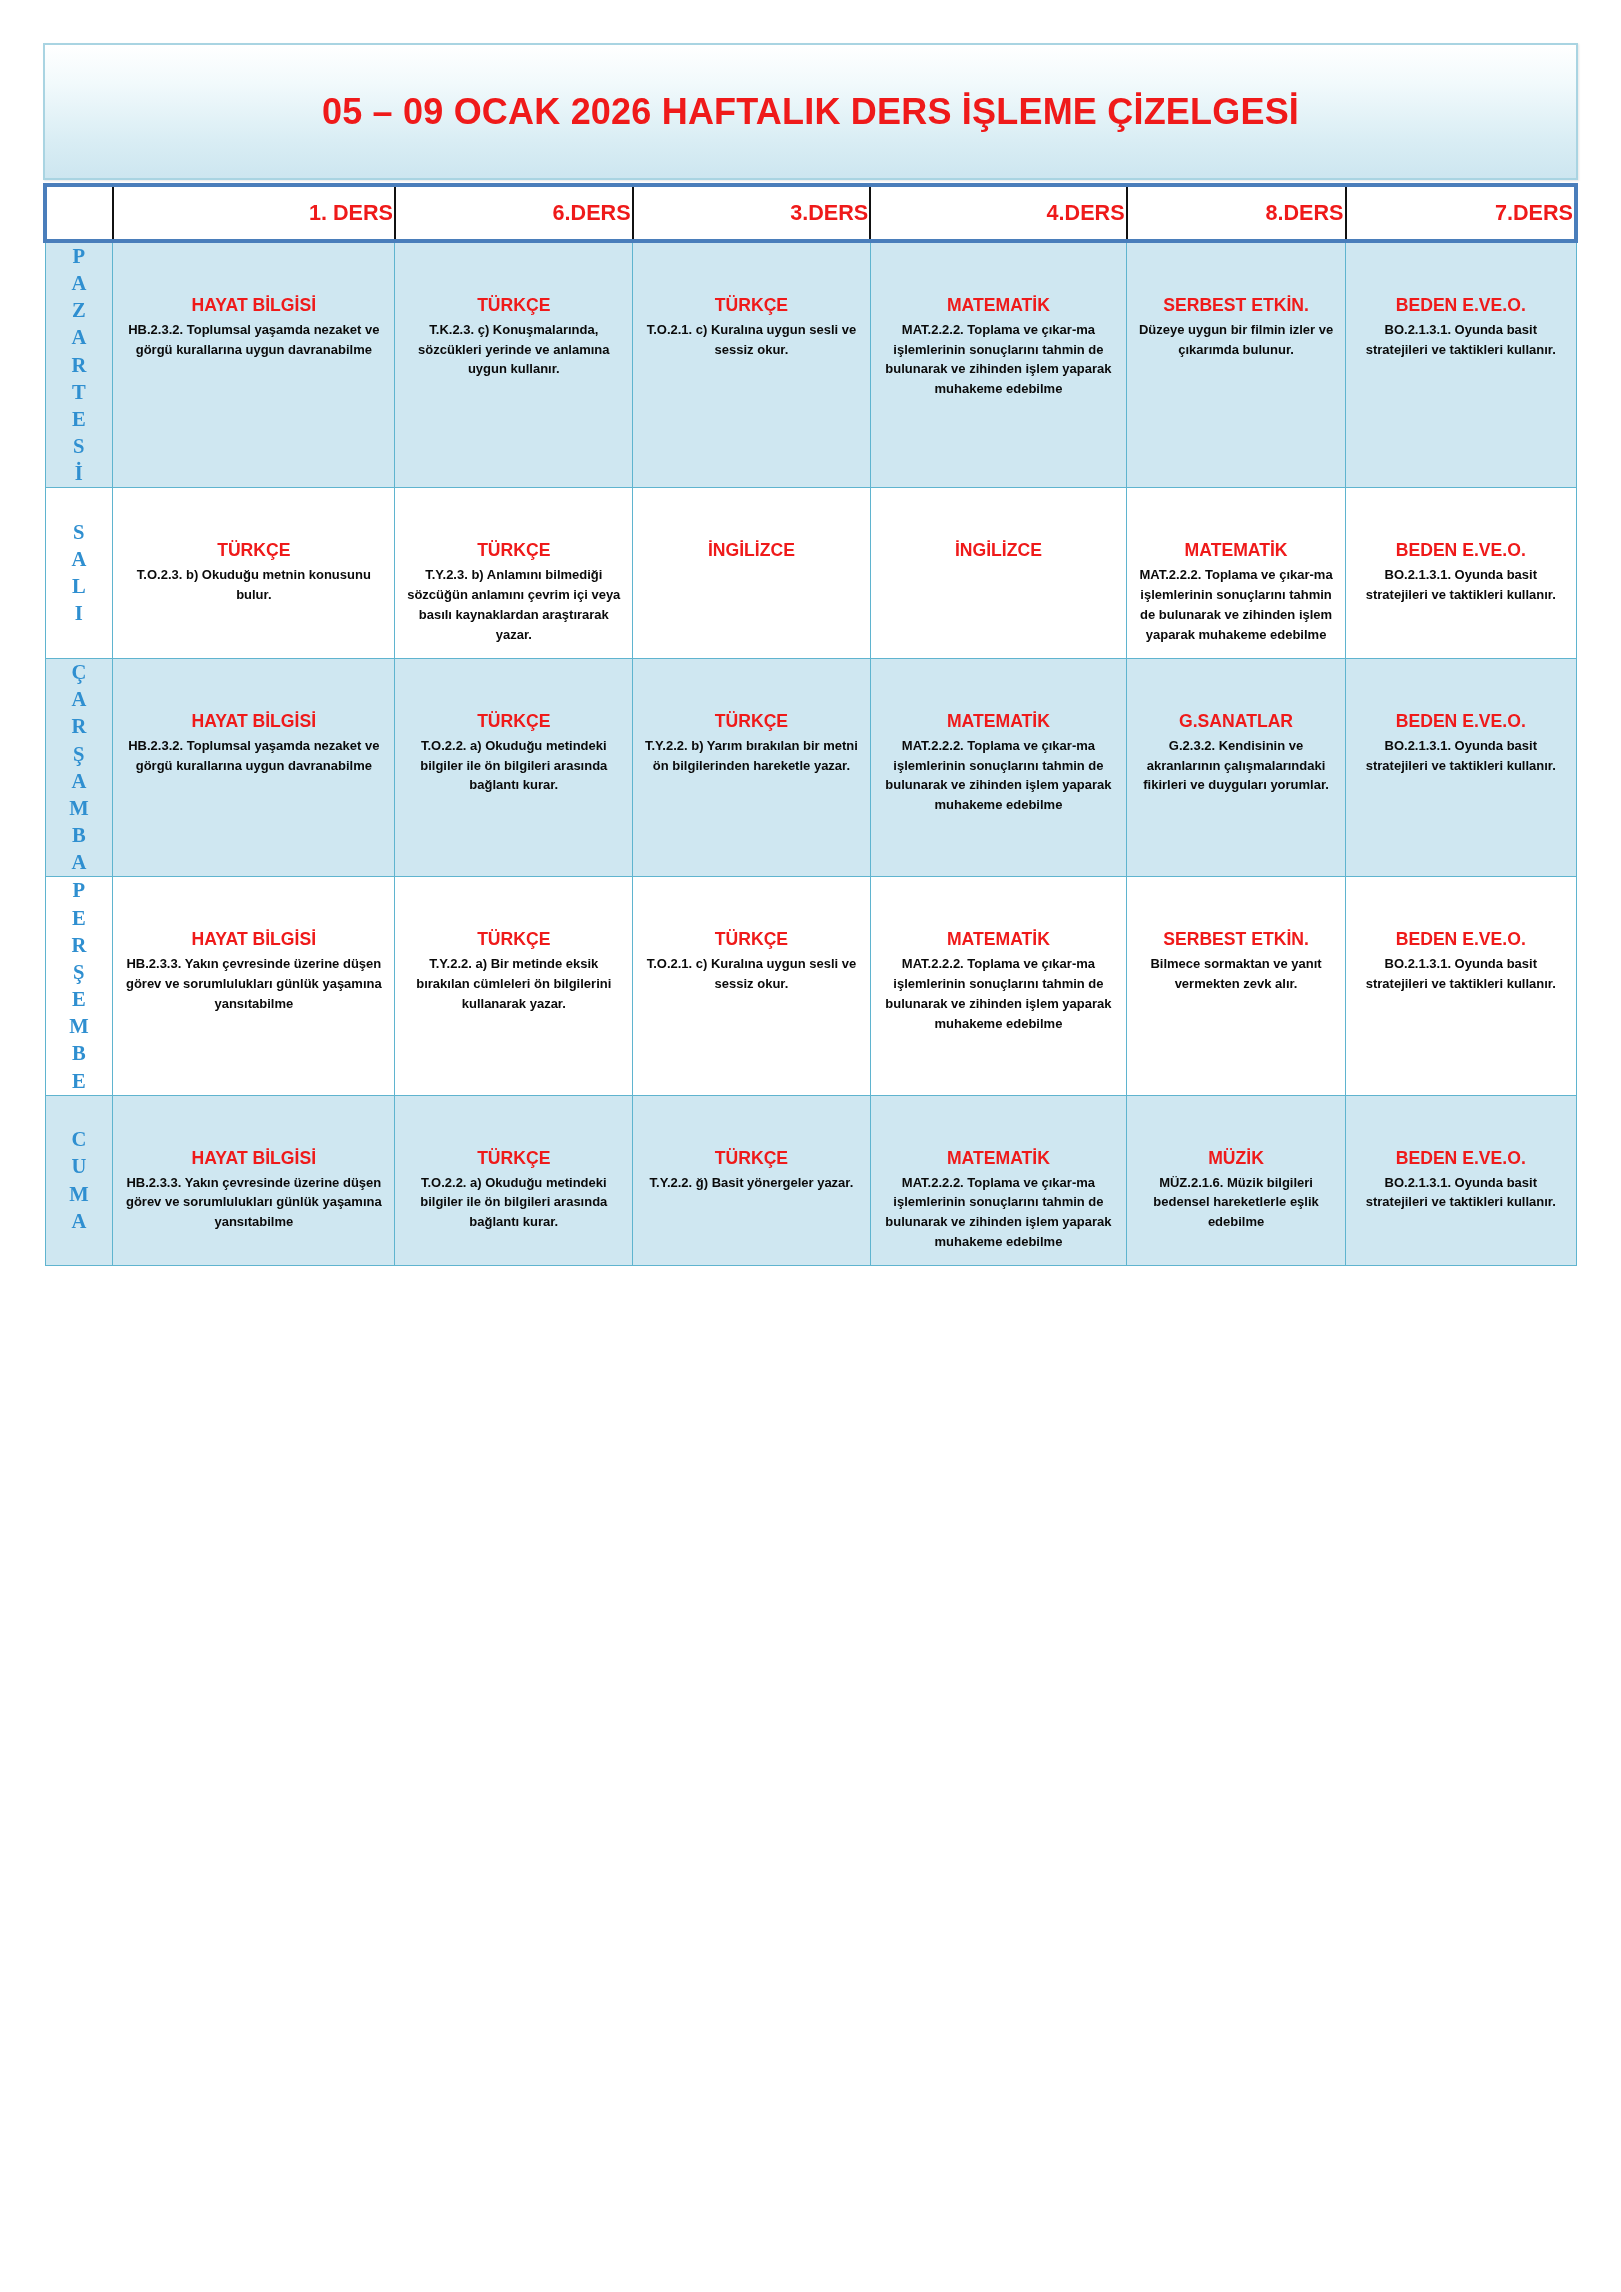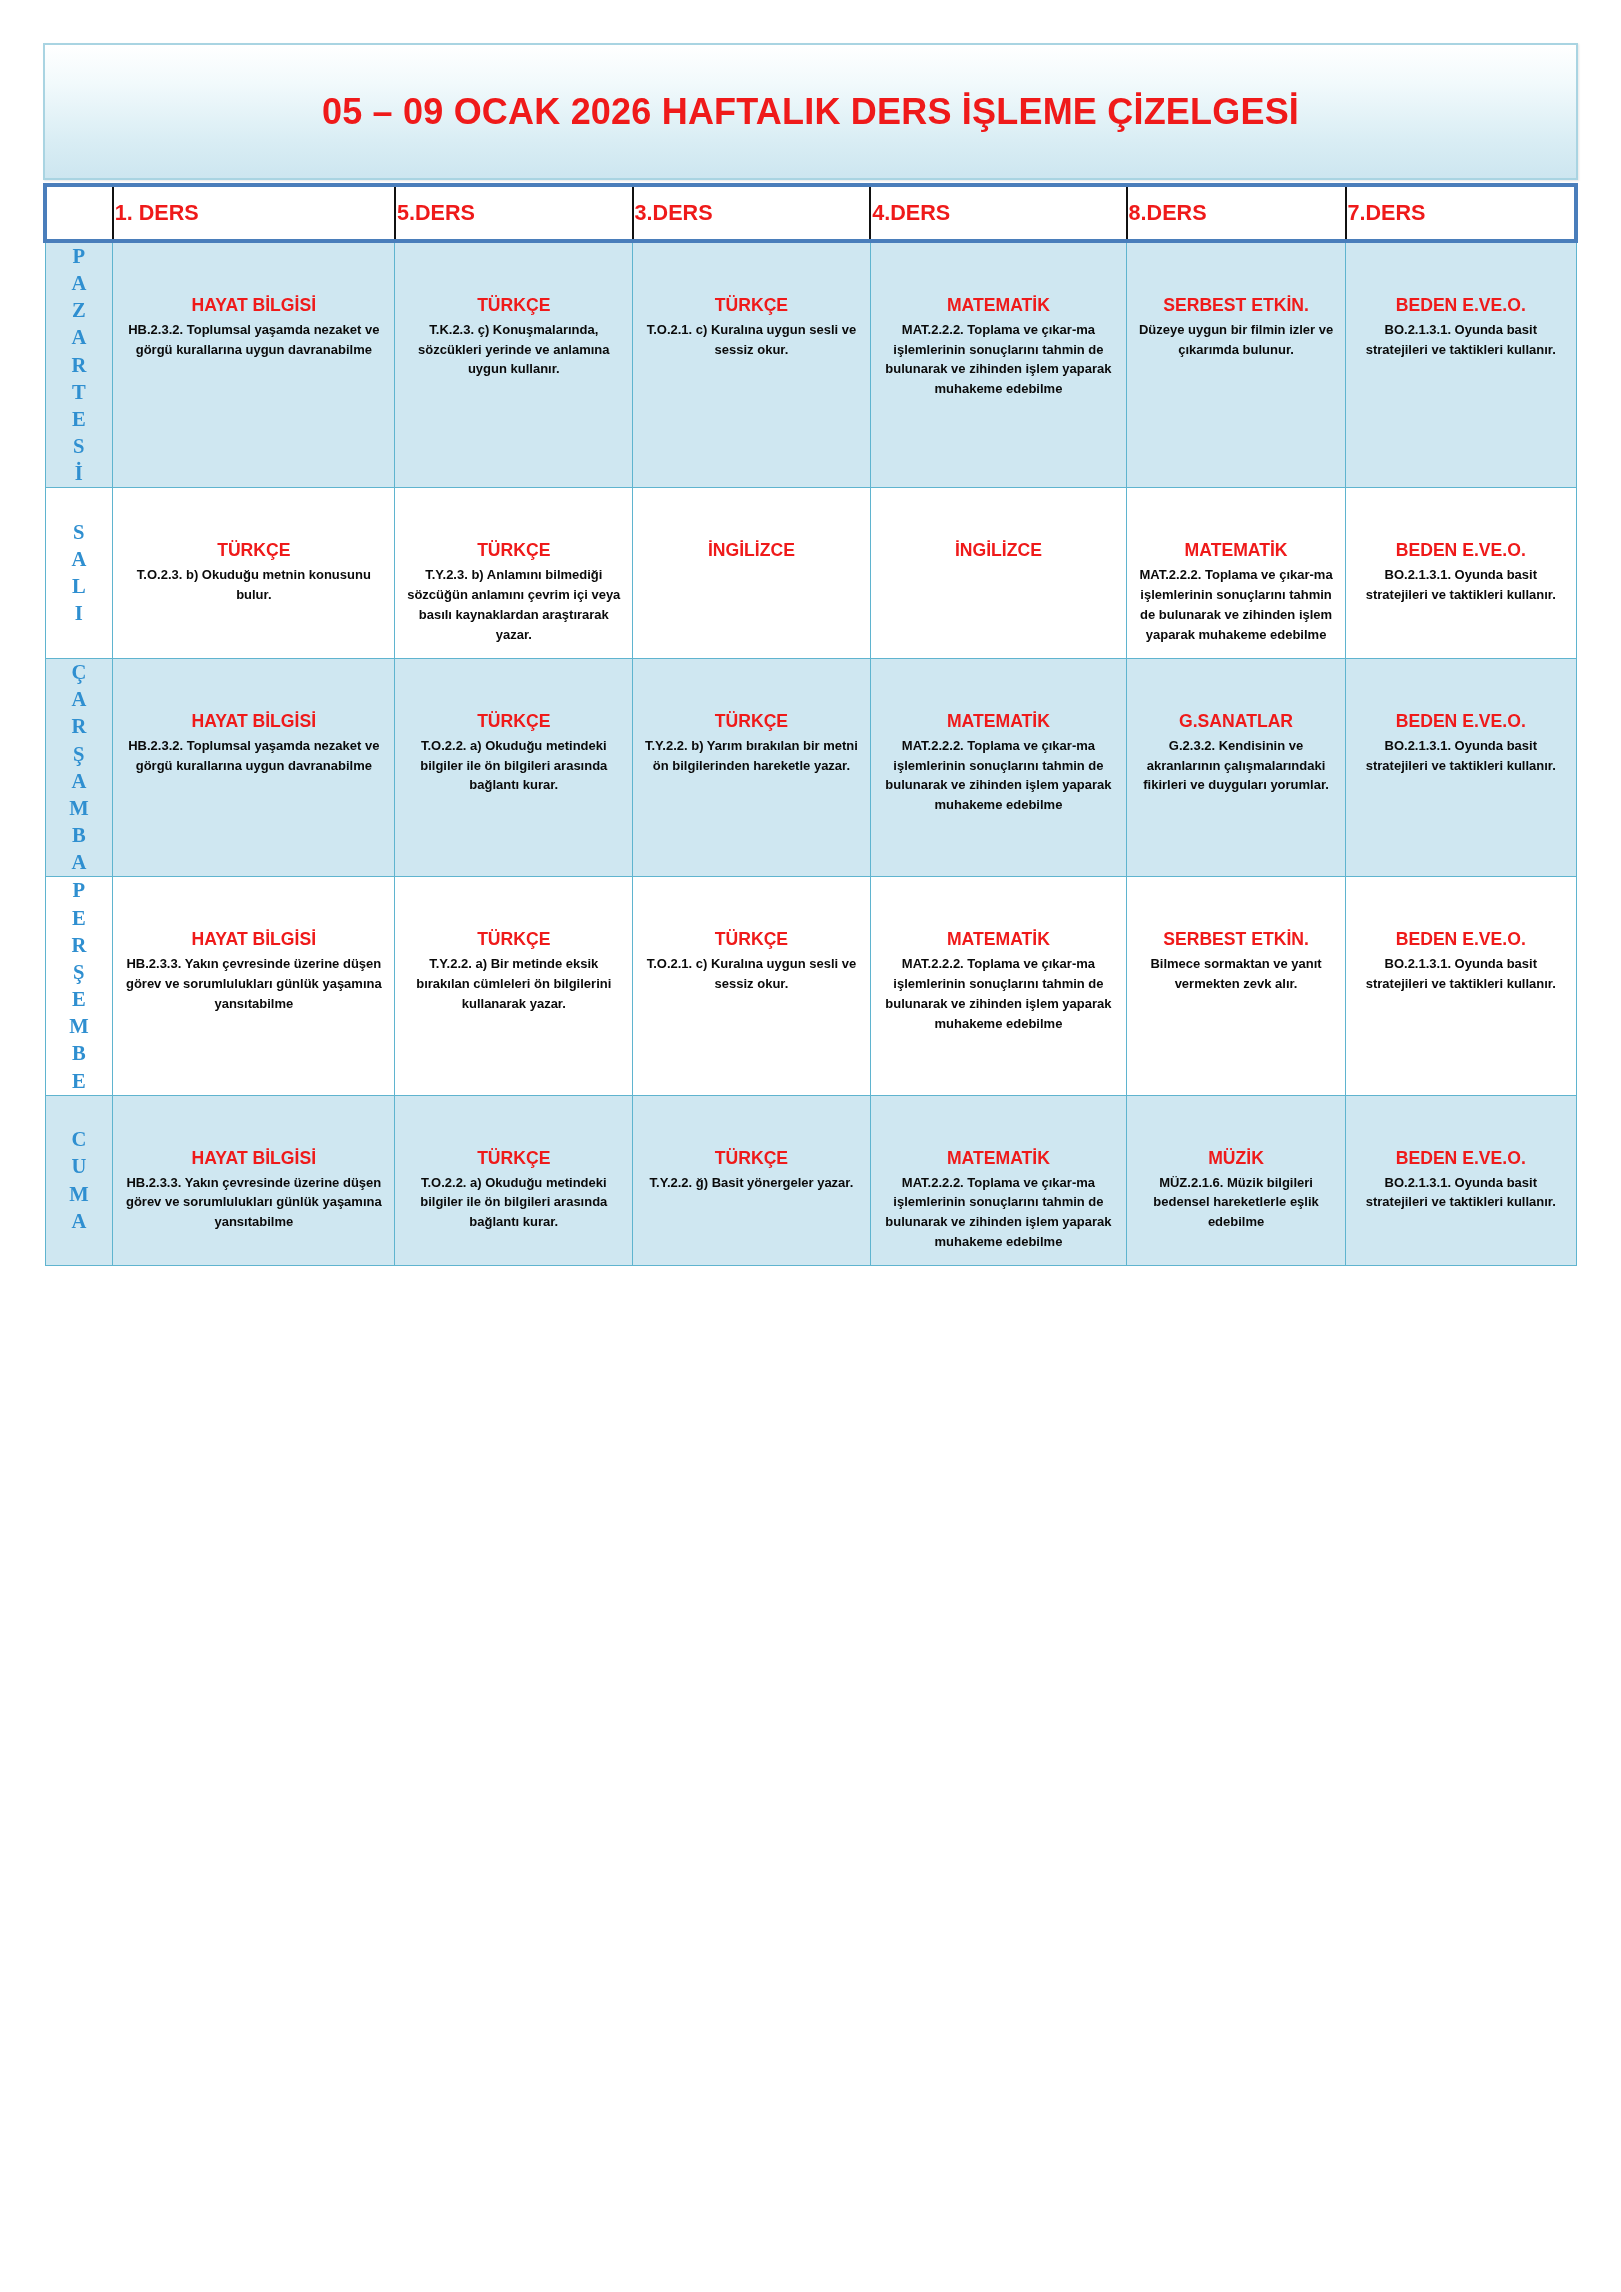--- a/index.html
+++ b/index.html
@@ -62,21 +62,21 @@
 
   
   thead tr.head-row > * {
     height: 56px;
     background: #ffffff;
     border-top: 4.9px solid #4A7EBB;
     border-bottom: 4.9px solid #4A7EBB;
     border-left: 2px solid #111111;
     border-right: 2px solid #111111;
     vertical-align: middle;
-    text-align: left;
+    text-align: right;
   }
   thead tr.head-row > *:first-child {
     border-left: 4.9px solid #4A7EBB;
   }
   thead tr.head-row > *:last-child {
     border-right: 4.9px solid #4A7EBB;
   }
   .head-label {
     color: #ef1a1a;
     font-size: 21.6px;
@@ -150,21 +150,21 @@
       <col class="c-d2">
       <col class="c-d3">
       <col class="c-d4">
       <col class="c-d5">
       <col class="c-d6">
     </colgroup>
     <thead>
       <tr class="head-row">
         <th></th>
         <th><span class="head-label">1. DERS</span></th>
-        <th><span class="head-label">5.DERS</span></th>
+        <th><span class="head-label">6.DERS</span></th>
         <th><span class="head-label">3.DERS</span></th>
         <th><span class="head-label">4.DERS</span></th>
         <th><span class="head-label">8.DERS</span></th>
         <th><span class="head-label">7.DERS</span></th>
       </tr>
     </thead>
     <tbody id="tbody">
         <tr class="shade">
           <th class="day-cell">
             <div class="day-stack">

